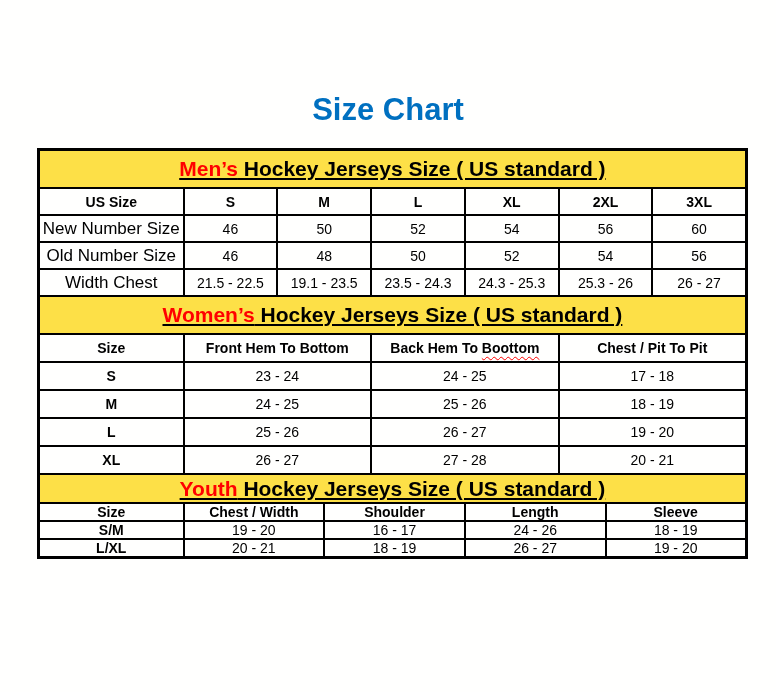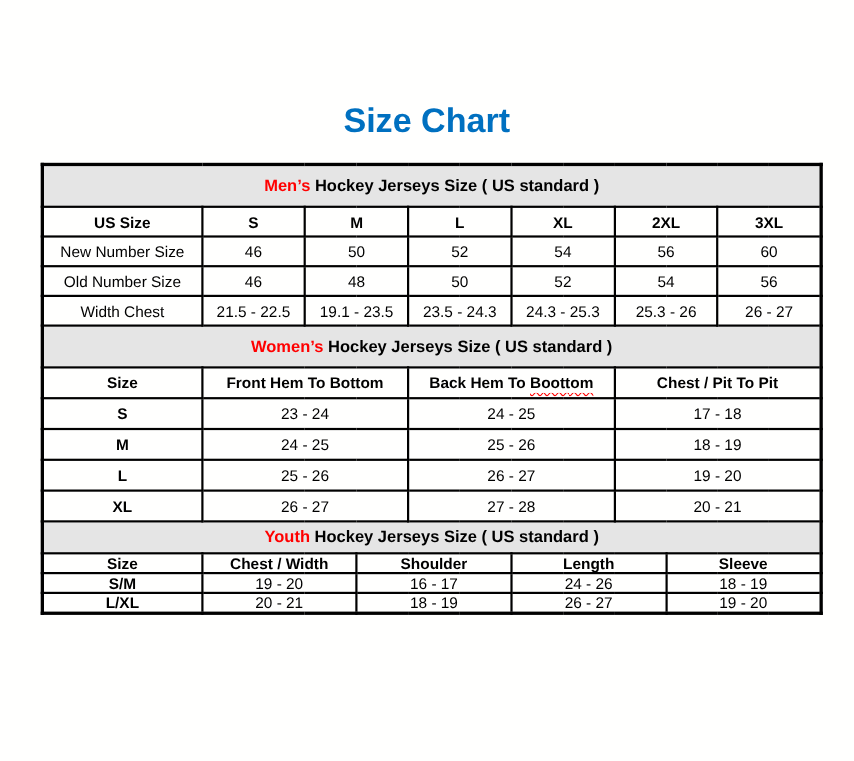--- a/index.html
+++ b/index.html
@@ -21,34 +21,35 @@
     width: 708px;
     border-collapse: collapse;
     table-layout: fixed;
     border: 3px solid #000;
   }
   table.size-chart td { border: 2px solid #000; text-align: center; vertical-align: middle; padding: 0 2px; overflow: hidden; }
   col.c-label { width: 145px; }
   col.c-unit  { width: 46.9px; }
 
   tr.banner-row td {
-    background: #e5e5e5;
+    background: #fde047;
     font-weight: bold;
-    font-size: 15px;
+    font-size: 21px;
     height: 36px;
+    text-decoration: underline;
   }
   tbody[data-section="youth"] tr.banner-row td { height: 27px; }
   .accent { color: #FF0000; }
 
   tbody[data-section="men"]   tr { height: 27px; }
   tbody[data-section="women"] tr { height: 28px; margin-top: 12px; }
   tbody[data-section="youth"] tr { height: 16px; }
 
   td.hdr { font-weight: bold; font-size: 14px; }
-  td.rowlabel { font-weight: normal; font-size: 14px; }
+  td.rowlabel { font-weight: normal; font-size: 17px; }
   td.val { font-weight: normal; font-size: 14px; }
 
   .typo {
     text-decoration-line: underline;
     text-decoration-style: wavy;
     text-decoration-color: #FF0000;
     text-decoration-thickness: 1px;
     text-underline-offset: 3px;
   }
 </style>

